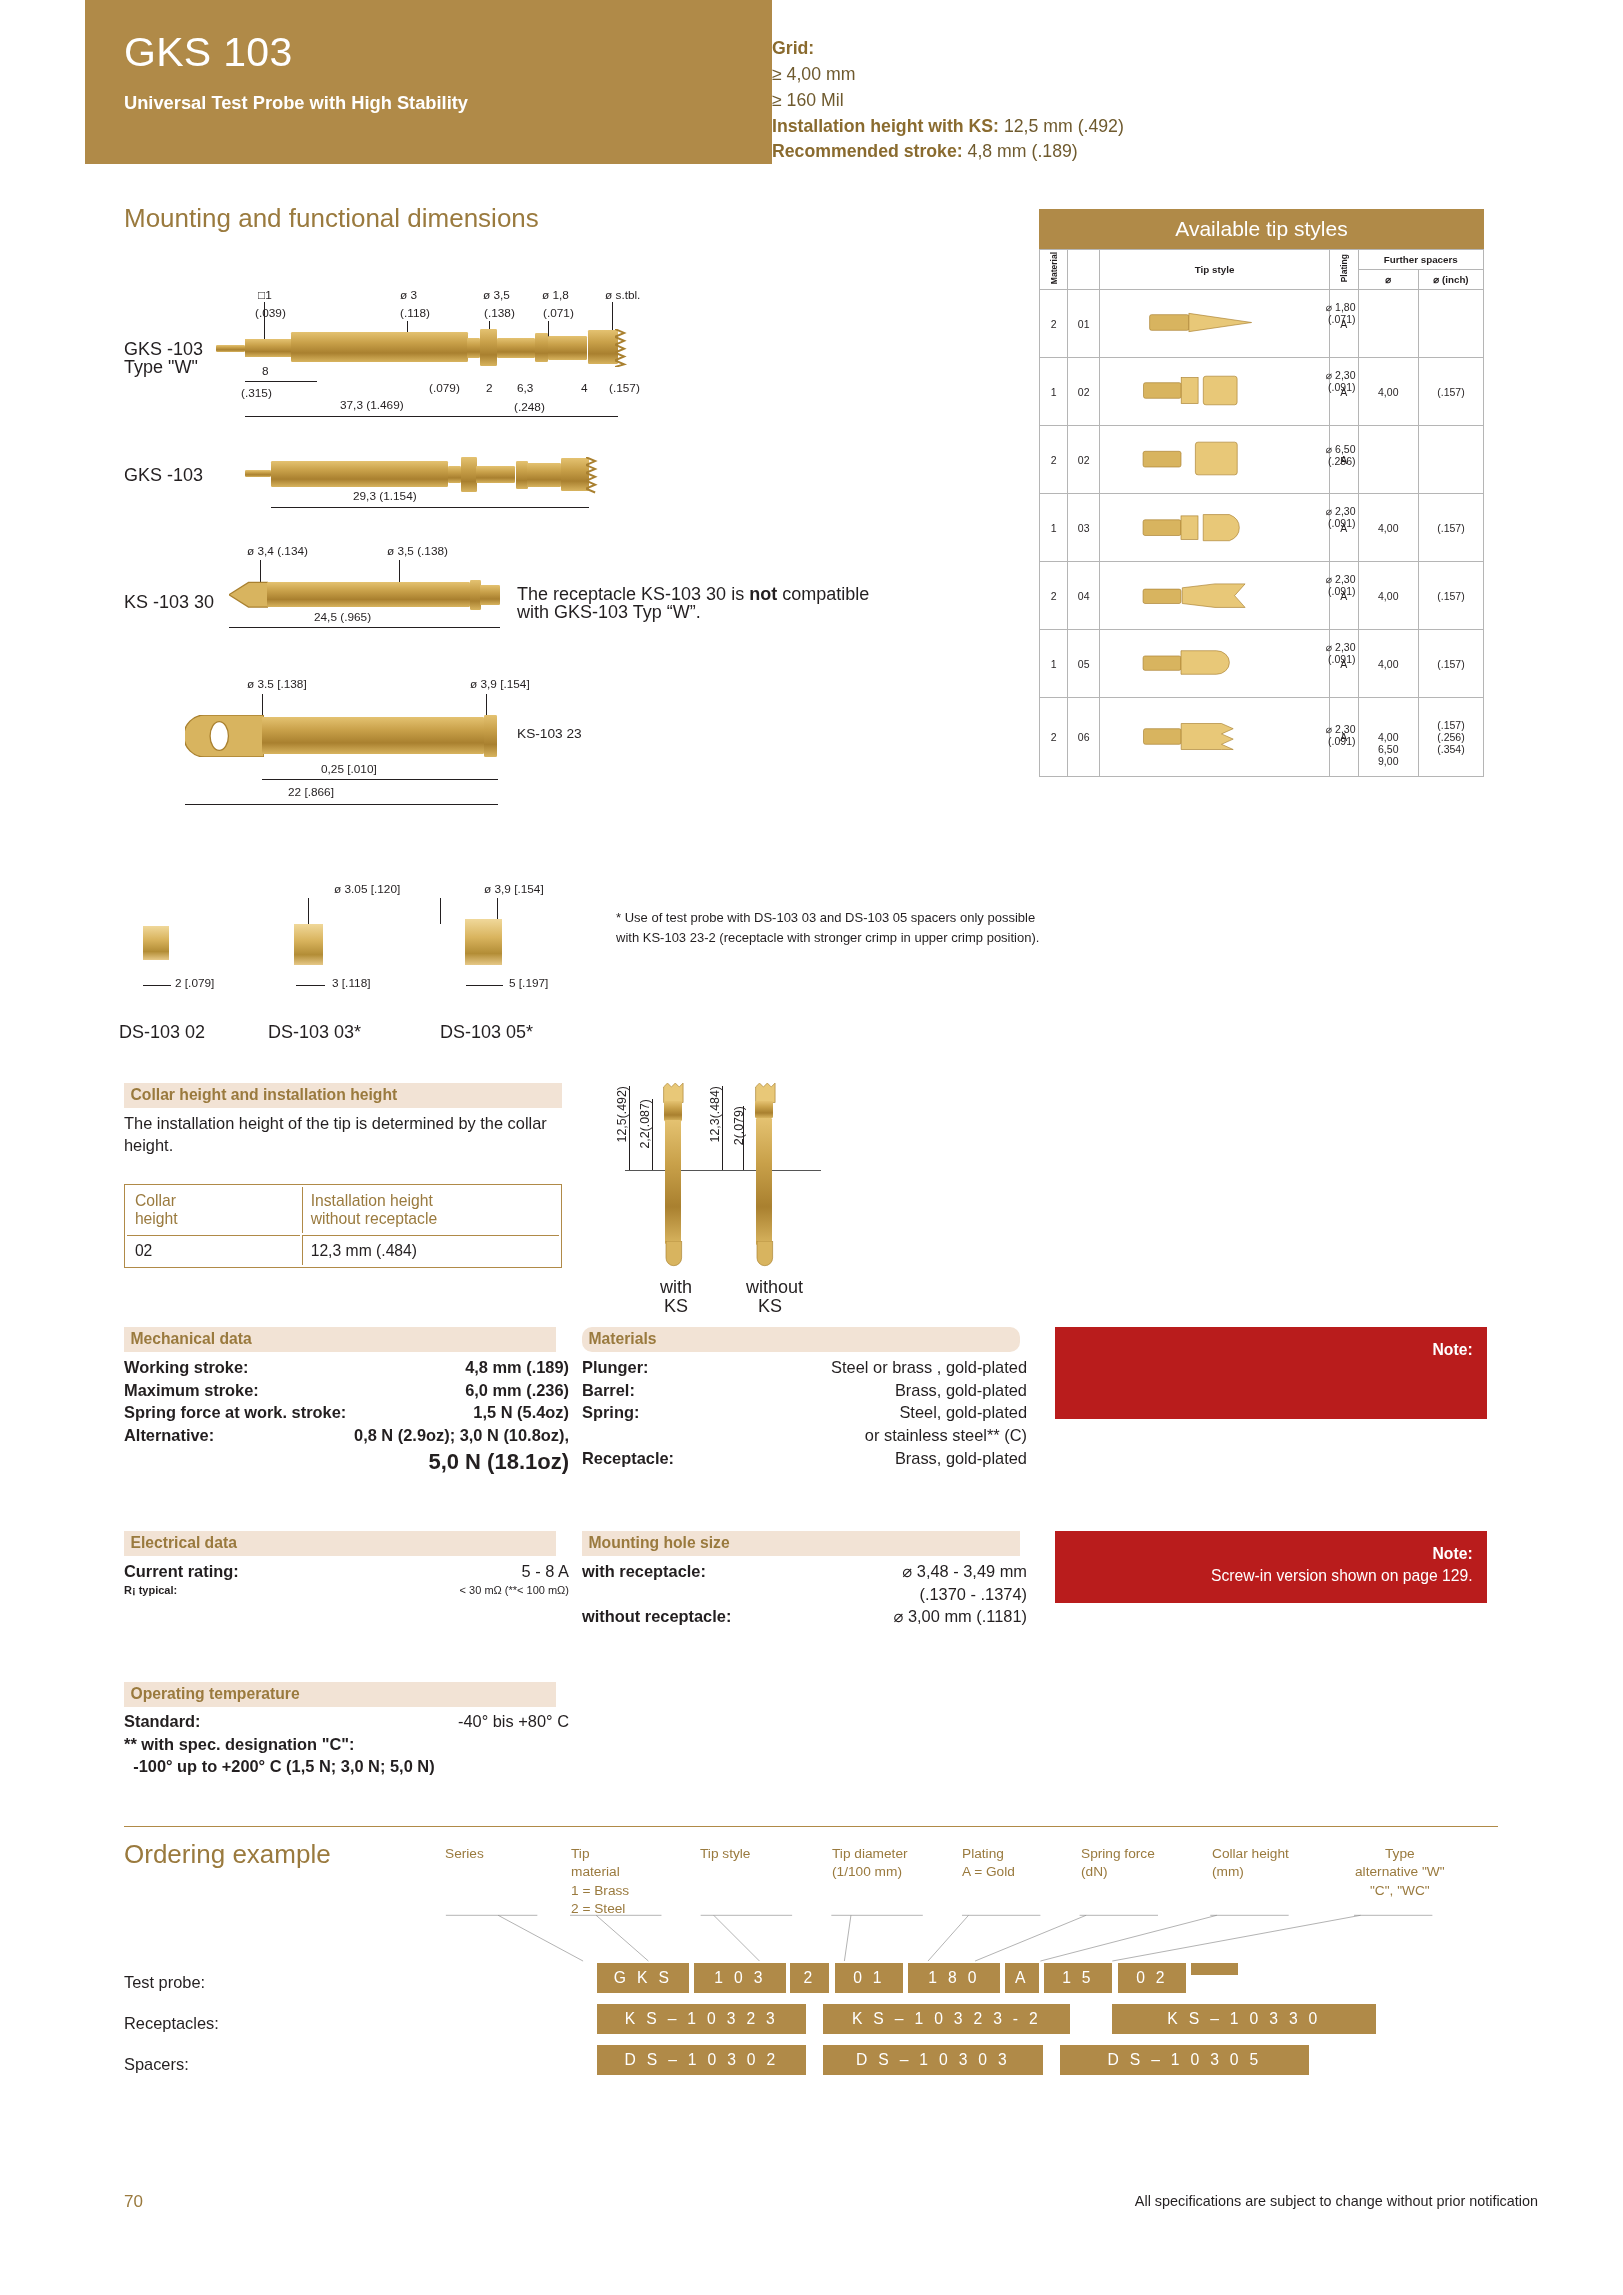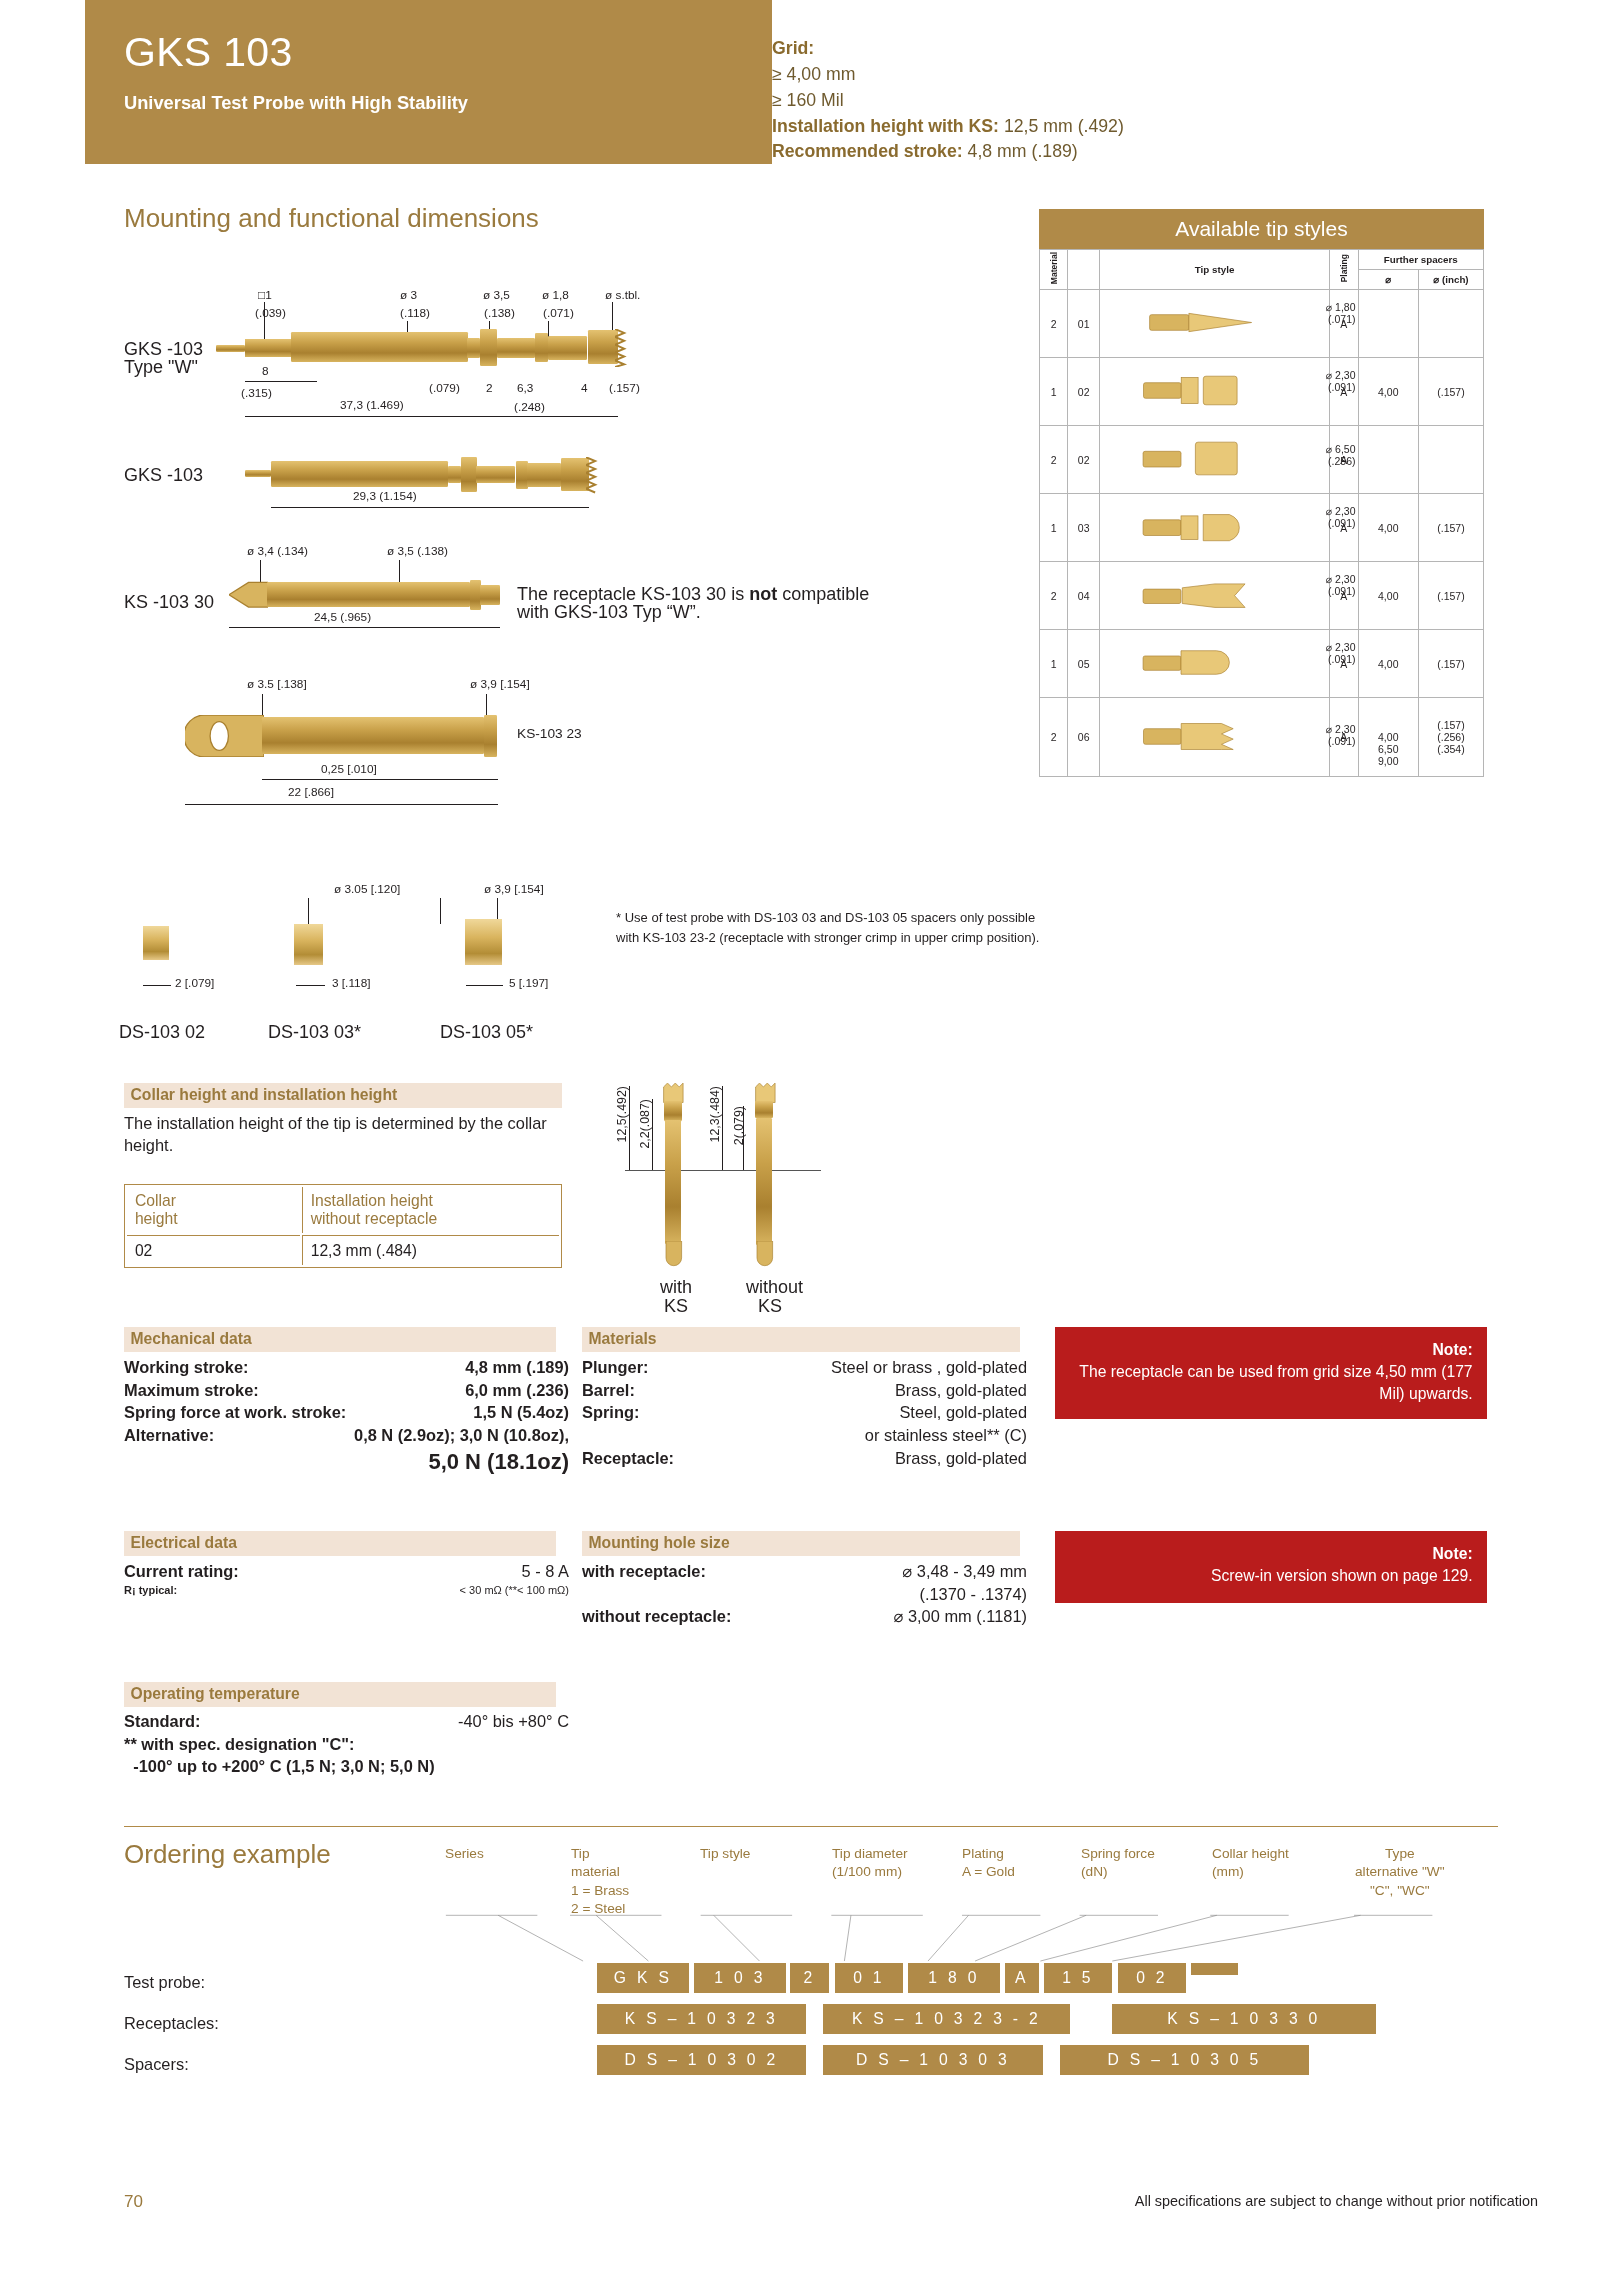--- a/index.html
+++ b/index.html
@@ -420,21 +420,21 @@
       </div>
     <div style="display:flex;justify-content:space-between;font-size:16.4px;font-weight:bold;line-height:1.38;">
         <span>Alternative:</span>
         <span>0,8 N (2.9oz); 3,0 N (10.8oz),</span>
       </div>
     <div style="display:flex;justify-content:flex-end;font-size:22px;font-weight:bold;line-height:1.38;">
         <span>5,0 N (18.1oz)</span>
       </div>
   </div>
 
-  <div class="blk-h" style="left:582px;top:1327px;width:438px;">Materials</div>
+  <div class="blk-h" style="left:582px;top:1327px;width:438px;border-radius:10px;">Materials</div>
   <div style="position:absolute;left:582px;top:1356px;width:445px;">
     <div style="display:flex;justify-content:space-between;font-size:16.4px;line-height:1.38;">
         <span class="b">Plunger:</span>
         <span>Steel or brass , gold-plated</span>
       </div>
     <div style="display:flex;justify-content:space-between;font-size:16.4px;line-height:1.38;">
         <span class="b">Barrel:</span>
         <span>Brass, gold-plated</span>
       </div>
     <div style="display:flex;justify-content:space-between;font-size:16.4px;line-height:1.38;">
@@ -445,21 +445,20 @@
         <span>or stainless steel** (C)</span>
       </div>
     <div style="display:flex;justify-content:space-between;font-size:16.4px;line-height:1.38;">
         <span class="b">Receptacle:</span>
         <span>Brass, gold-plated</span>
       </div>
   </div>
 
   <div class="note" style="left:1055px;top:1327px;width:432px;height:92px;">
     <b>Note:</b>
-    <span>The receptacle can be used from grid size 4,50 mm (177 Mil) upwards.</span>
   </div>
 
   <div class="blk-h" style="left:124px;top:1531px;width:432px;">Electrical data</div>
   <div style="position:absolute;left:124px;top:1560px;width:445px;">
     <div style="display:flex;justify-content:space-between;font-size:16.4px;line-height:1.38;">
         <span class="b">Current rating:</span>
         <span>5 - 8 A</span>
       </div>
     <div style="display:flex;justify-content:space-between;font-size:11px;line-height:1.38;">
         <span class="b">R¡ typical:</span>

